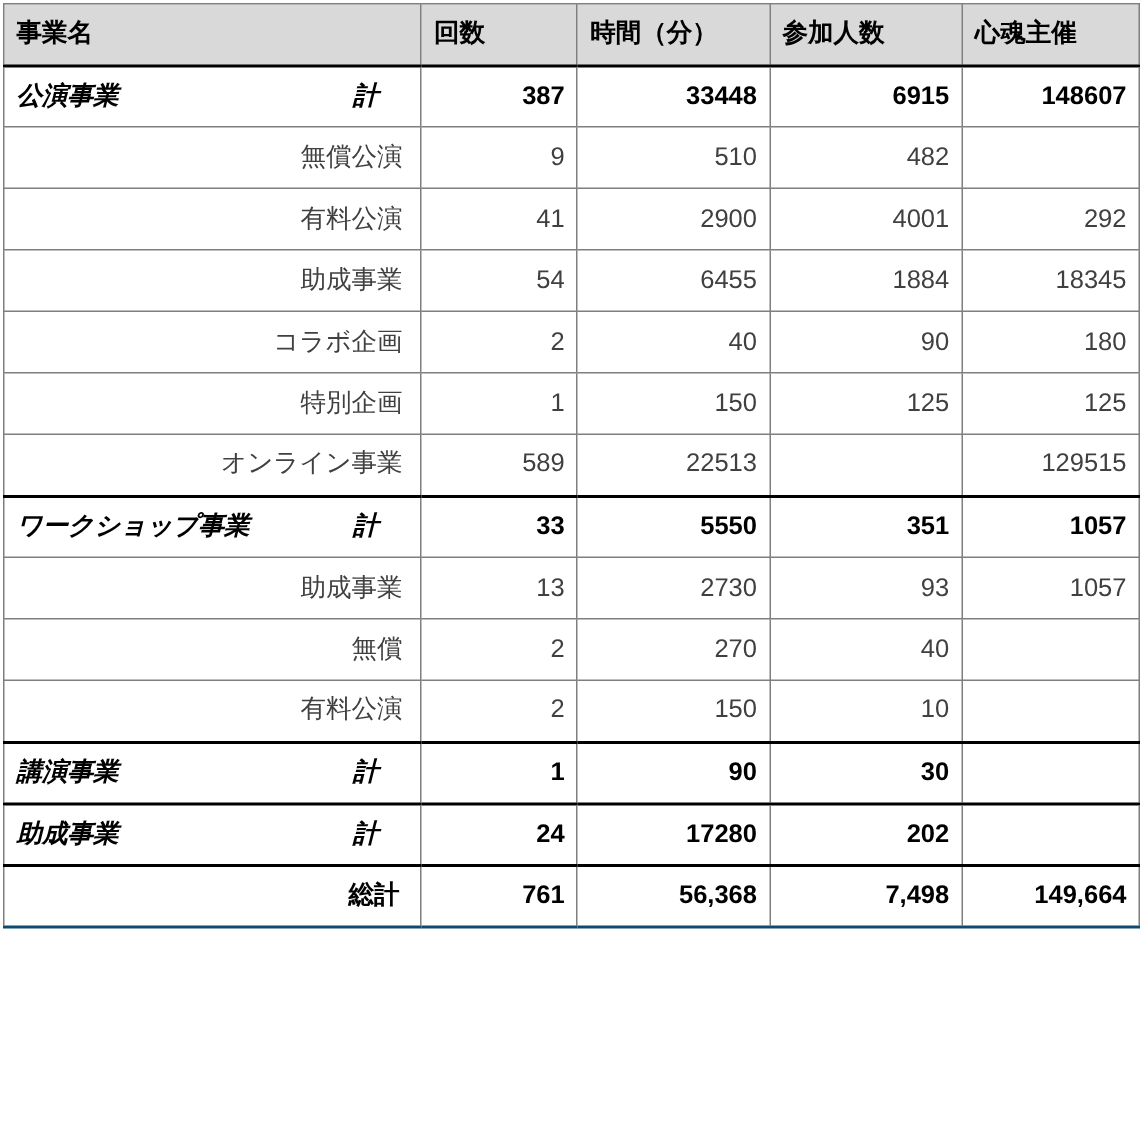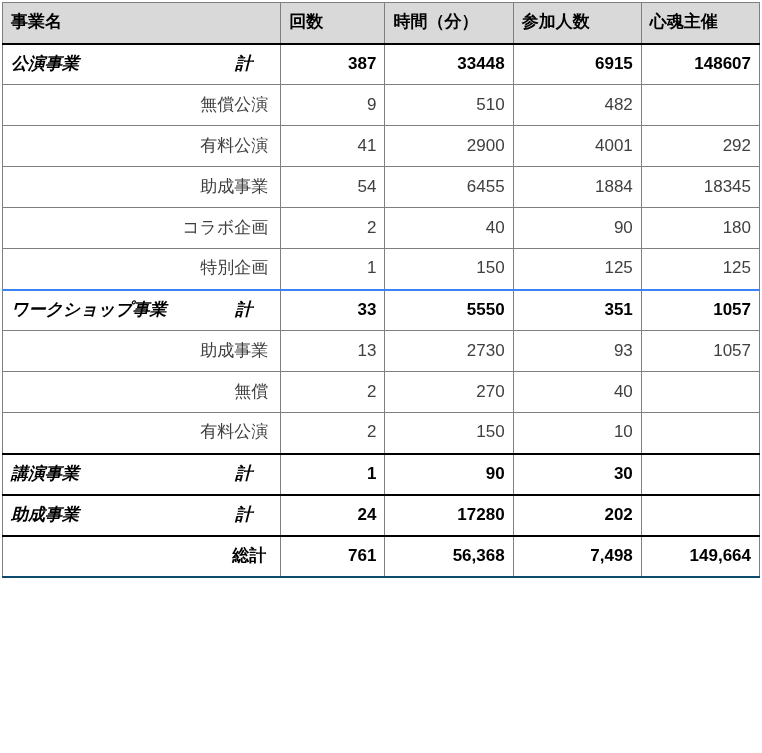--- a/index.html
+++ b/index.html
@@ -167,20 +167,27 @@
           <td class="num">90</td>
           <td class="num last-col">180</td>
         </tr>
         <tr class="detail-row">
           <td class="label first-col">特別企画</td>
           <td class="num">1</td>
           <td class="num">150</td>
           <td class="num">125</td>
           <td class="num last-col">125</td>
         </tr>
+        <tr class="detail-row sec-end">
+          <td class="label first-col">オンライン事業</td>
+          <td class="num">589</td>
+          <td class="num">22513</td>
+          <td class="num"></td>
+          <td class="num last-col">129515</td>
+        </tr>
         <tr class="total-row sec-start">
           <td class="label first-col section">
             <div class="wrap">
               <span>ワークショップ事業</span>
               <span class="kei">計</span>
             </div>
           </td>
           <td class="num">33</td>
           <td class="num">5550</td>
           <td class="num">351</td>

